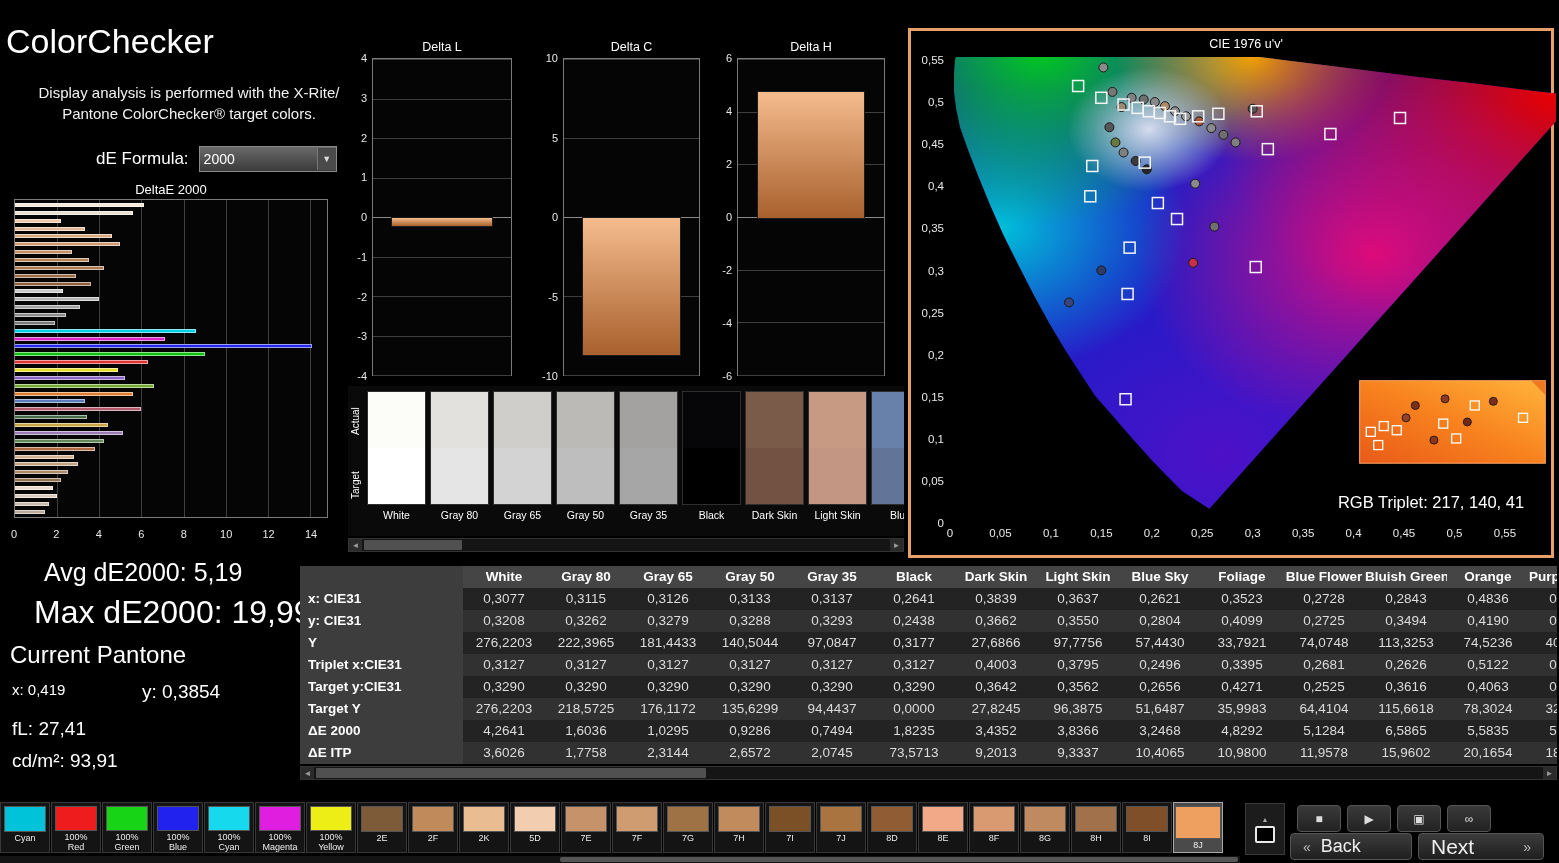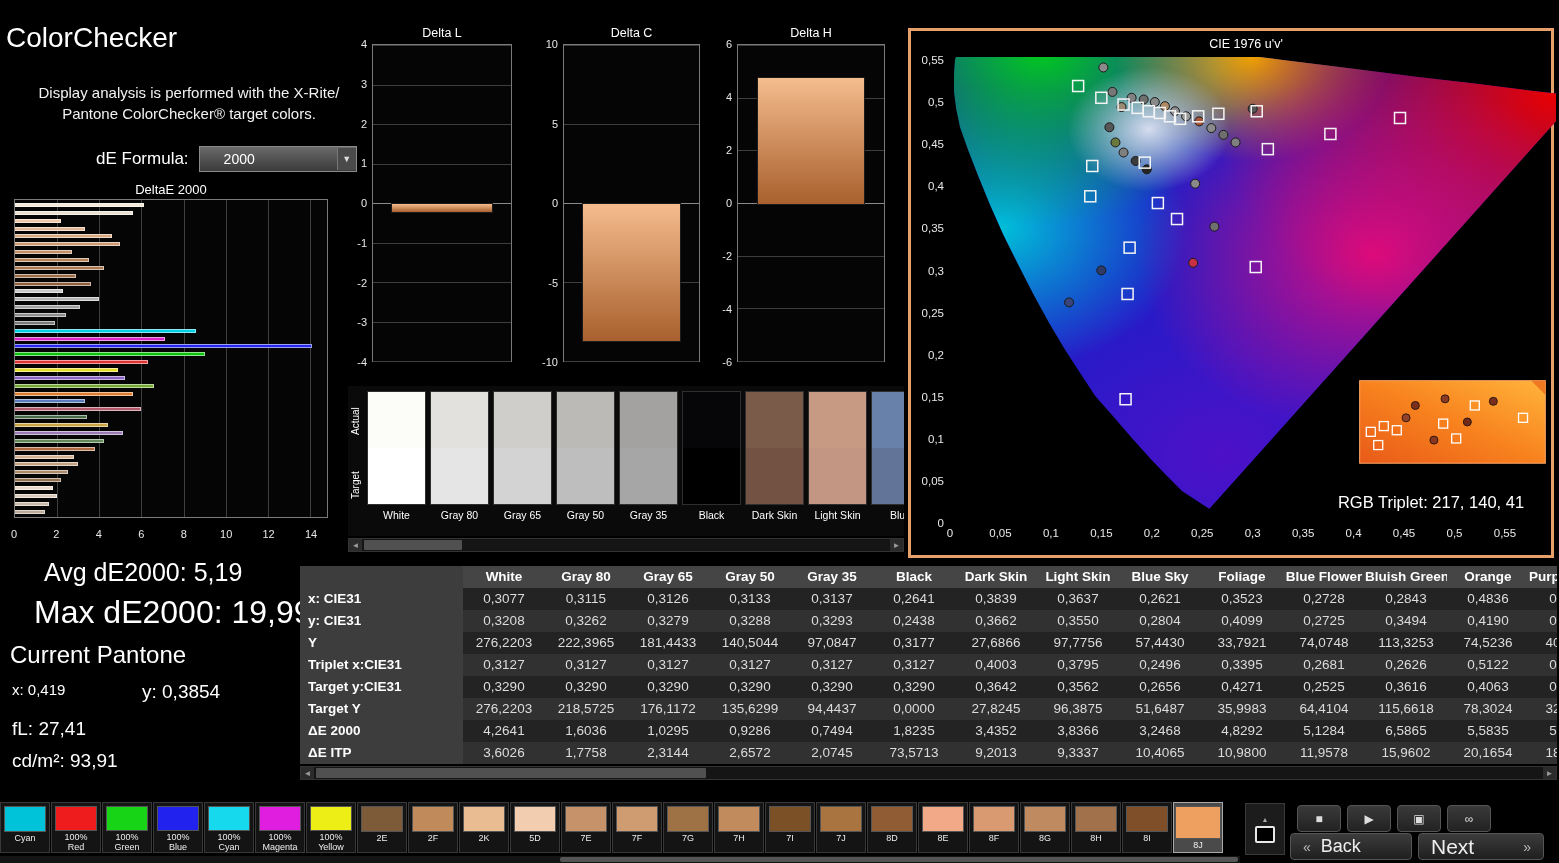--- a/index.html
+++ b/index.html
@@ -1,42 +1,42 @@
 <!DOCTYPE html>
 <html><head>
 <meta charset="utf-8">
 <style>
   html,body{margin:0;padding:0}
   body{position:relative;width:1559px;height:863px;background:#000;overflow:hidden;
        font-family:"Liberation Sans",sans-serif;color:#fff}
 
   
-  .title{position:absolute;left:6px;top:22px;font-size:28px;color:#fff}
+  .title{position:absolute;left:6px;top:22px;font-size:34px;color:#fff}
   .desc{position:absolute;left:28px;top:82px;width:322px;font-size:15px;line-height:21px;
         text-align:center;color:#f2f2f2;white-space:pre-line}
   .formula-row{position:absolute;left:96px;top:146px;display:flex;align-items:center;gap:10px}
   .formula-label{font-size:17px;font-weight:400}
   .formula-select{width:132px;height:24px;background:linear-gradient(#6a6a6a,#3a3a3a);
         border:1px solid #8a8a8a;display:flex;align-items:center;justify-content:space-between;
-        padding-left:24px;font-size:14px;cursor:pointer}
+        padding-left:4px;font-size:14px;cursor:pointer}
   .formula-caret{width:18px;height:22px;background:#4a4a4a;border-left:1px solid #777;
         display:flex;align-items:center;justify-content:center;font-size:9px;color:#ddd}
 
   
   .dechart{position:absolute;left:12px;top:182px;width:318px;height:358px}
   .dechart-title{text-align:center;font-size:13px;margin-bottom:2px}
   .dechart-plot{position:absolute;left:2px;right:2px;top:17px;bottom:22px;border:1px solid #7a7a7a;background:#050505}
   .vgrid{position:absolute;top:0;bottom:0;width:1px;background:#3e3e3e}
   .de-bars{position:absolute;left:0;right:0;top:3px;bottom:3px;display:flex;flex-direction:column;justify-content:space-between}
   .de-bar{height:4px;box-sizing:border-box;border:1px solid rgba(255,255,255,.55);border-left:none}
   .dechart-xaxis{position:absolute;left:2px;right:2px;bottom:0;height:16px;font-size:11px;color:#e8e8e8}
   .dechart-xaxis span{position:absolute;bottom:0;transform:translateX(-50%)}
 
   
-  .mini{position:absolute;top:26px;height:338px}
+  .mini{position:absolute;top:40px;height:338px}
   #delta-l{left:346px;width:166px}
   #delta-c{left:537px;width:163px}
   #delta-h{left:711px;width:174px}
   .mini-title{position:absolute;left:26px;right:0;top:0;text-align:center;font-size:12.5px}
   .mini-gutter{position:absolute;left:0;top:18px;bottom:2px;width:24px}
   .ylab{position:absolute;right:3px;transform:translateY(-50%);font-size:11px;color:#e8e8e8}
   .mini-plot{position:absolute;left:26px;right:0;top:18px;bottom:2px;border:1px solid #7a7a7a;background:#050505}
   .hgrid{position:absolute;left:0;right:0;height:1px;background:#3e3e3e}
   .hgrid.zero{background:#8a8a8a}
   .mini-bar{position:absolute;left:13%;right:13%;border:1px solid #1c1c1c;

